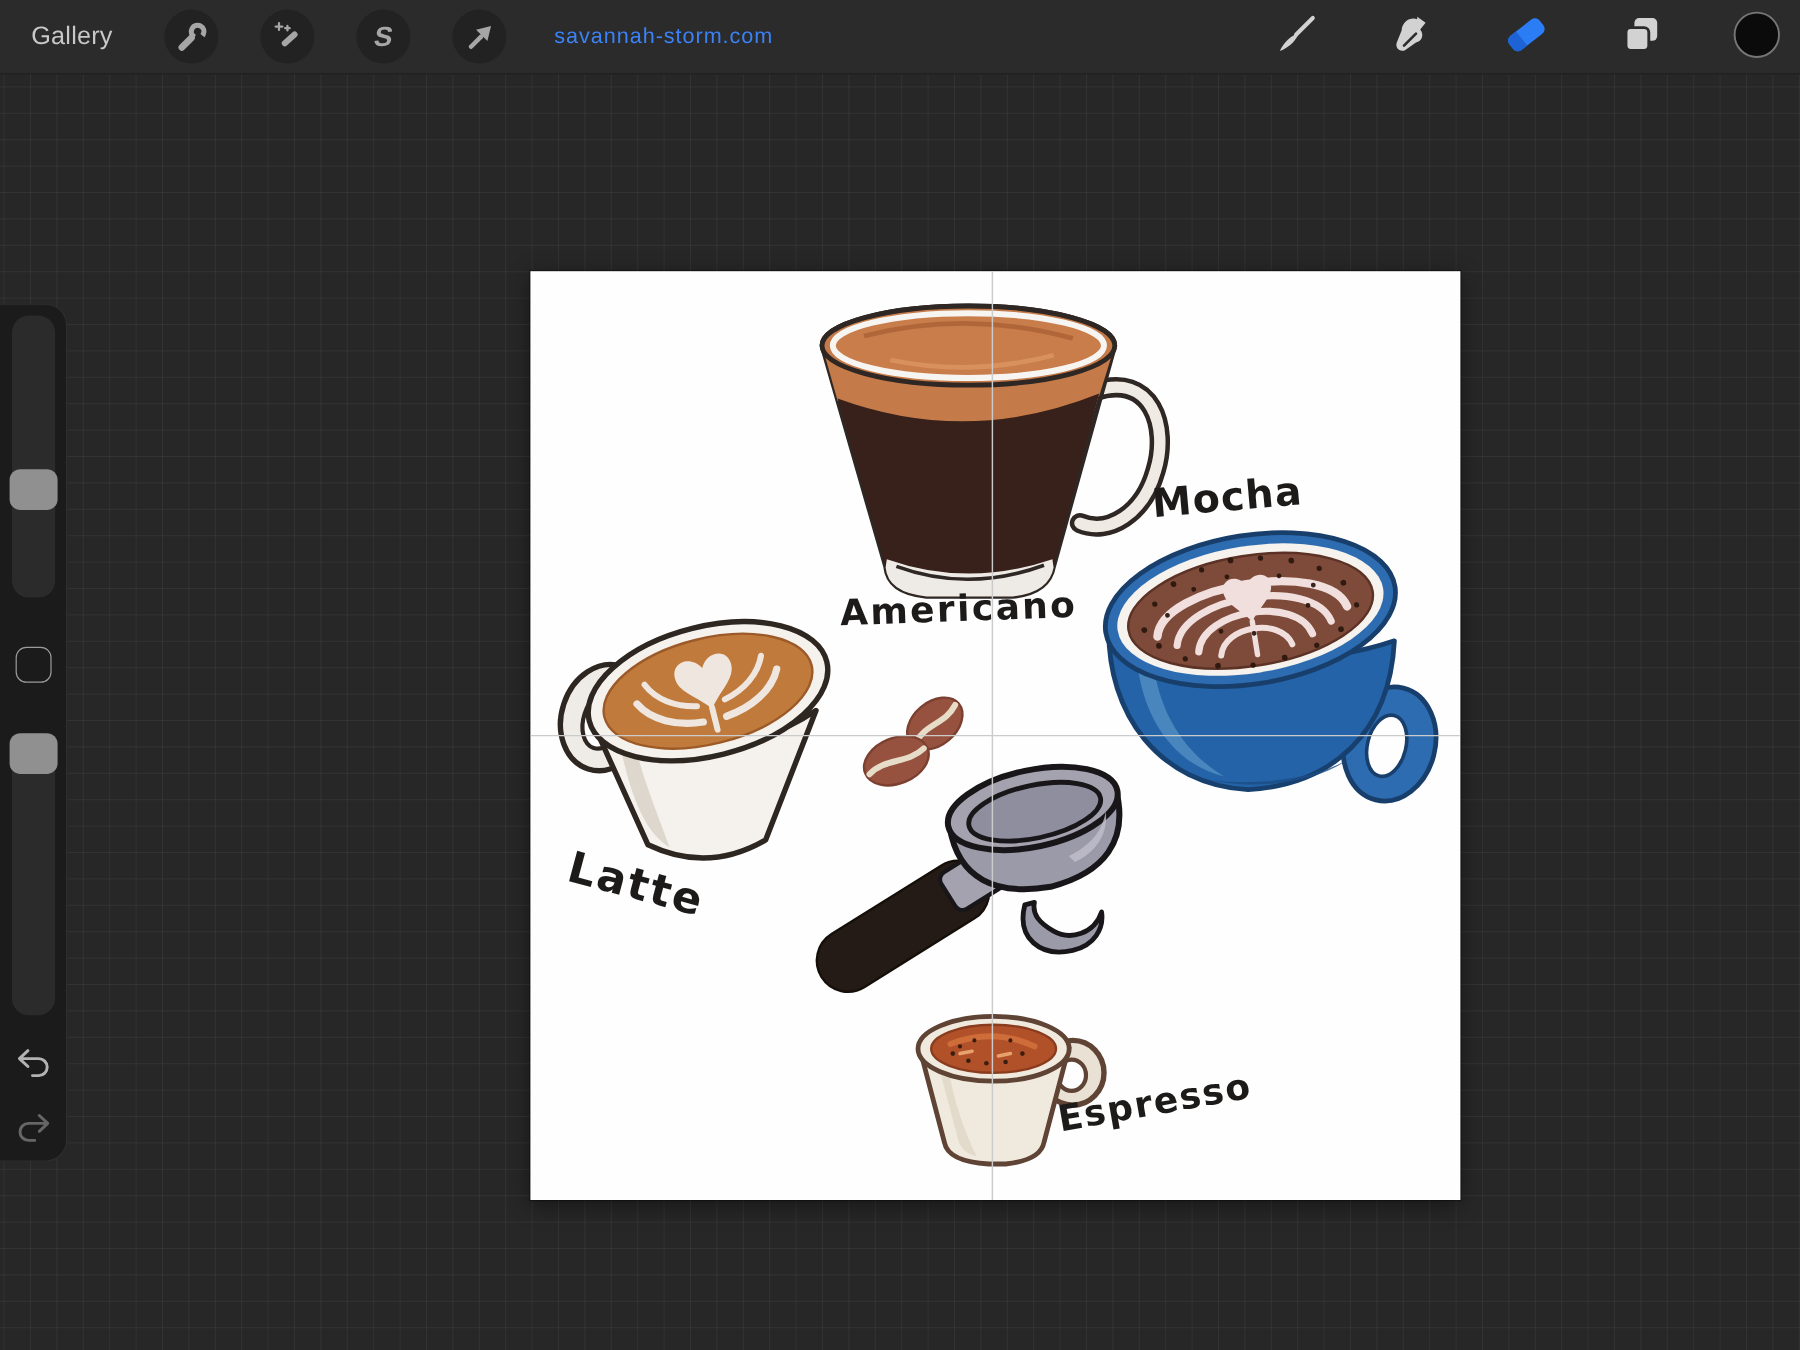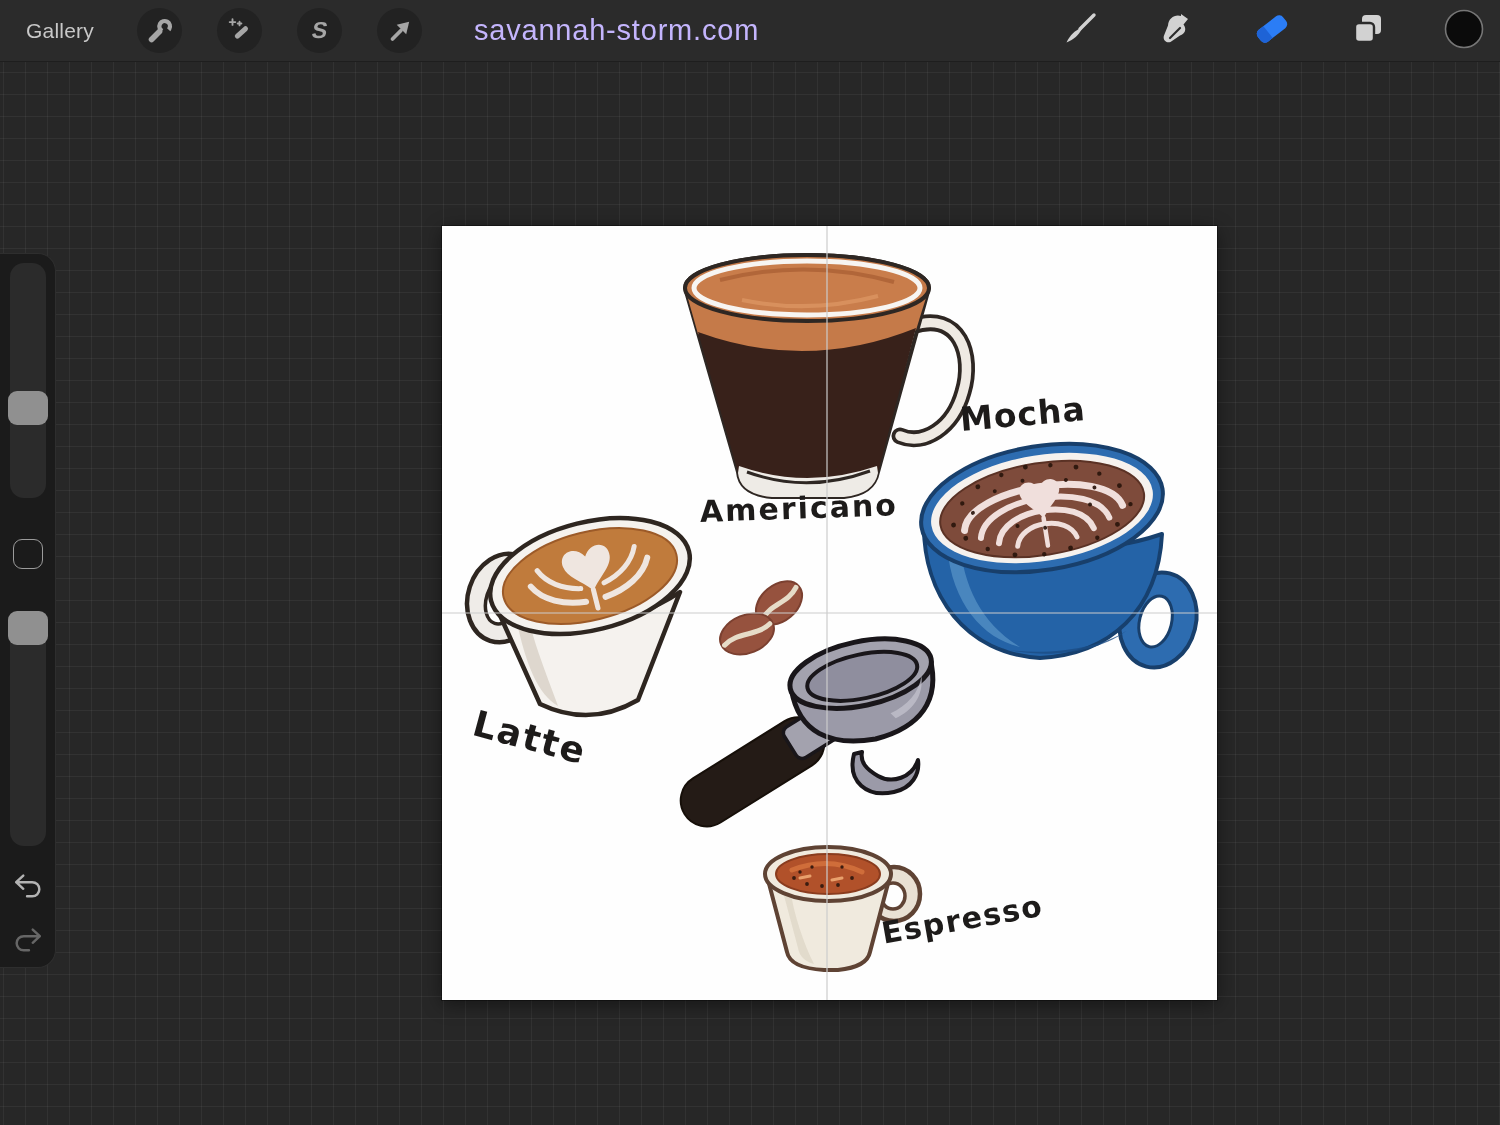--- a/index.html
+++ b/index.html
@@ -33,22 +33,22 @@
     background:#222222; border:none; cursor:pointer;
     display:flex; align-items:center; justify-content:center;
     margin:0 17.5px;
   }
   .round-btn svg { display:block; }
   .sel-s {
     font-size:23px; font-weight:800; color:#a6a6a6;
     transform:skewX(-10deg); line-height:1;
   }
   .doc-title {
-    color:#c4b5fd; font-size:29px; font-weight:500; letter-spacing:.8px;
-    margin-left:34px; white-space:nowrap;
+    color:#3b82f6; font-size:18px; font-weight:500; letter-spacing:.8px;
+    margin-left:22px; white-space:nowrap;
   }
   .tool-btn {
     width:48px; height:48px; background:none; border:none; cursor:pointer;
     display:flex; align-items:center; justify-content:center;
     margin:0 24px;
   }
   .color-btn { margin-right:12px; }
 
   
   .sidebar {

